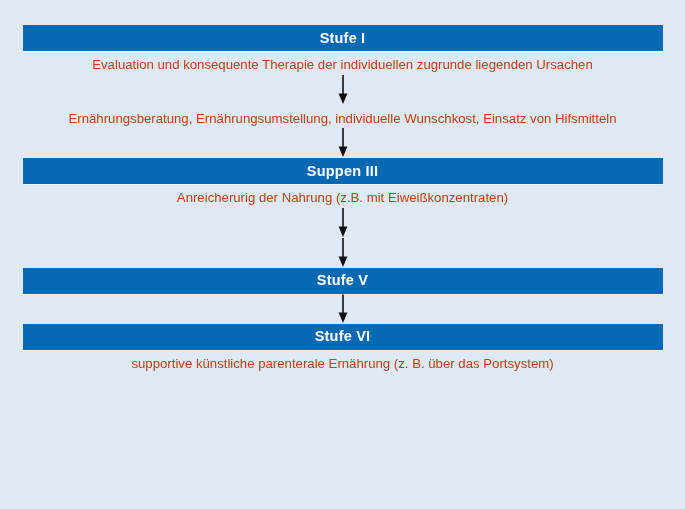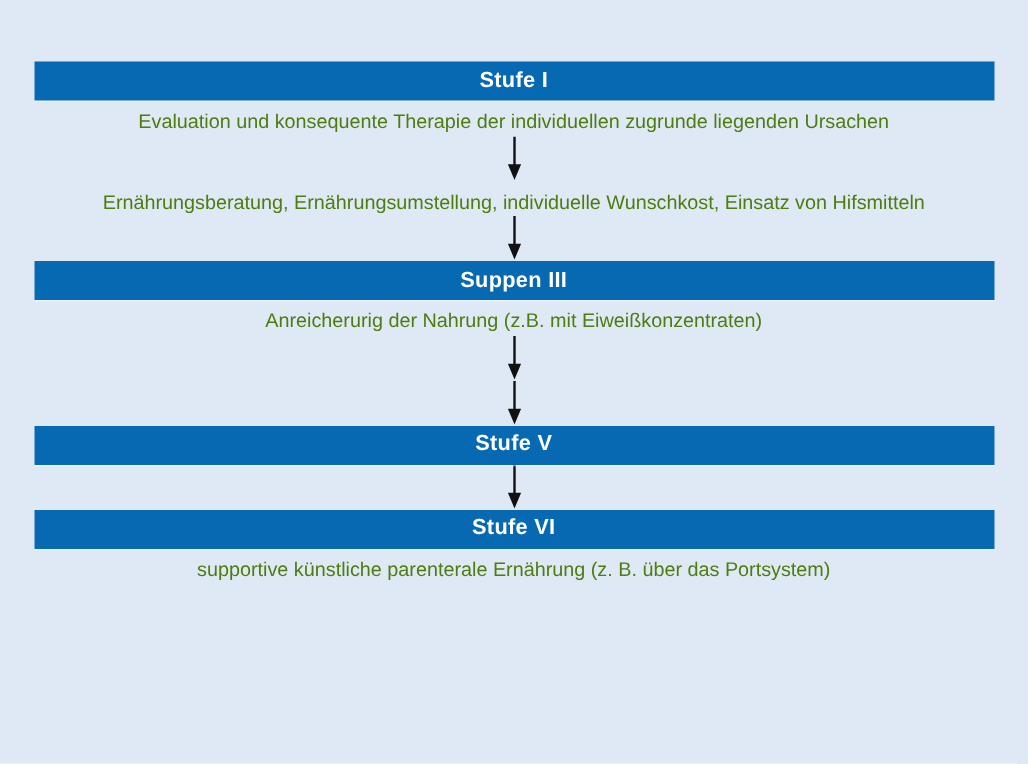--- a/index.html
+++ b/index.html
@@ -14,21 +14,21 @@
     font-family: "Liberation Sans", sans-serif;
     background: #ffffff;
   }
 
   #figure {
     position: relative;
     box-sizing: border-box;
     width: 685px;
     height: 509px;
     background: #dee9f5;
-    padding: 16px;
+    padding: 0;
   }
 
   .stage-block {
     position: relative;
     width: 100%;
   }
 
   
   .stage-bar {
     box-sizing: border-box;
@@ -43,21 +43,21 @@
     display: flex;
     align-items: center;
     justify-content: center;
     line-height: 1;
     box-shadow: 0 1px 0 rgba(255,255,255,0.45);
   }
 
   .stage-caption {
     width: 100%;
     text-align: center;
-    color: #4d7c0f;
+    color: #c2410c;
     font-size: 13.2px;
     line-height: 1.1;
     padding-top: 7px;
     padding-bottom: 2px;
   }
 
   
   .arrow {
     width: 100%;
     height: 30px;

